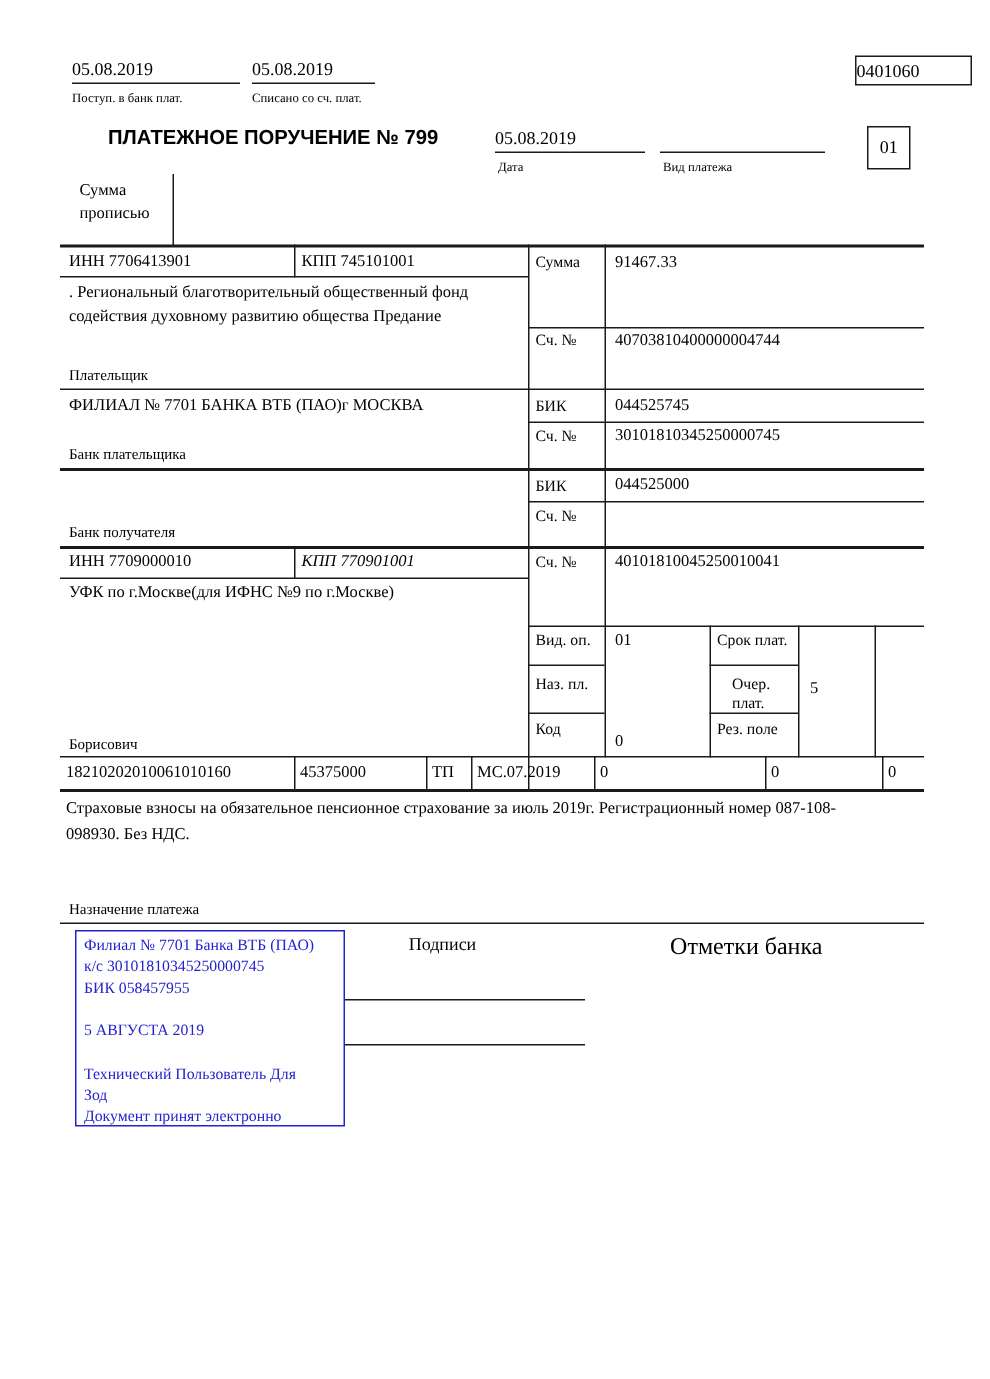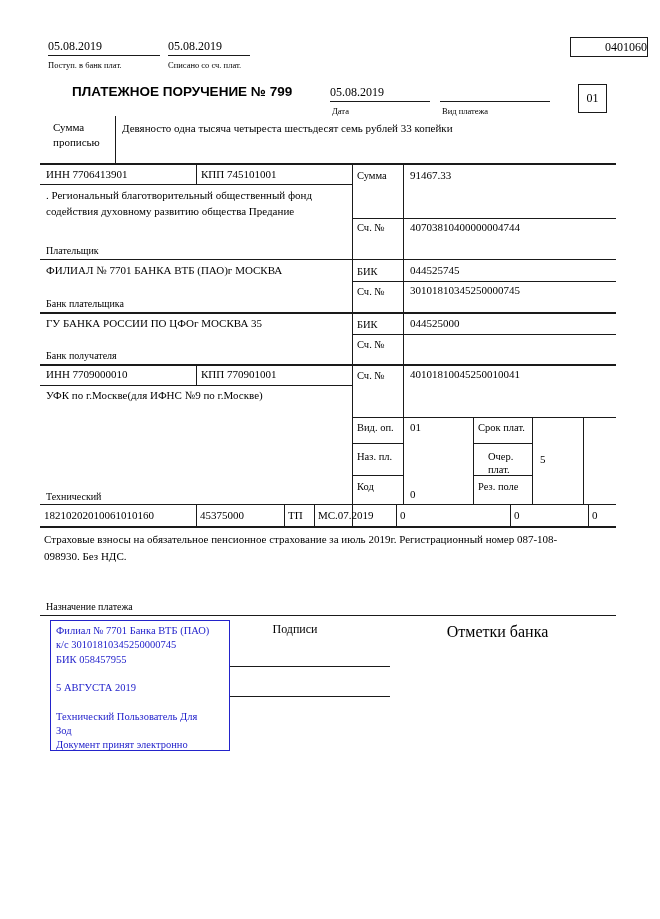--- a/index.html
+++ b/index.html
@@ -27,32 +27,31 @@
 </style>
 </head>
 <body>
 
 <div id="page">
 
   <div class="t uline" style="left:48px;top:38px;width:112px;font-size:12px;">05.08.2019</div>
   <div class="t sm" style="left:48px;top:60px;">Поступ. в банк плат.</div>
   <div class="t uline" style="left:168px;top:38px;width:82px;font-size:12px;">05.08.2019</div>
   <div class="t sm" style="left:168px;top:60px;">Списано со сч. плат.</div>
-  <div class="box" style="left:570px;top:37px;width:78px;height:20px;text-align:right;font-size:12px;line-height:18px;">0401060</div>
+  <div class="box" style="left:570px;top:37px;width:78px;height:20px;text-align:left;font-size:12px;line-height:18px;">0401060</div>
 
   <div class="t title" style="left:53px;top:83px;padding-left:19px;">ПЛАТЕЖНОЕ ПОРУЧЕНИЕ № 799</div>
   <div class="t uline" style="left:330px;top:84px;width:100px;font-size:12px;">05.08.2019</div>
   <div class="t sm" style="left:332px;top:106px;">Дата</div>
   <div class="t uline" style="left:440px;top:84px;width:110px;height:17px;"></div>
   <div class="t sm" style="left:442px;top:106px;">Вид платежа</div>
   <div class="box" style="left:578px;top:84px;width:29px;height:29px;text-align:center;font-size:12px;line-height:27px;">01</div>
 
   <div class="t wrap" style="left:53px;top:120px;width:58px;">Сумма прописью</div>
   <div class="vl" style="left:115px;top:116px;width:1px;height:48px;"></div>
-  <div class="t" style="left:122px;top:121px;">Девяносто одна тысяча четыреста шестьдесят семь рублей 33 копейки</div>
 
   <div class="hl" style="left:40px;top:163px;width:576px;height:2px;"></div>
   <div class="hl" style="left:40px;top:184px;width:312px;height:1px;"></div>
   <div class="hl" style="left:352px;top:218px;width:264px;height:1px;"></div>
   <div class="hl" style="left:40px;top:259px;width:576px;height:1px;"></div>
   <div class="hl" style="left:352px;top:281px;width:264px;height:1px;"></div>
   <div class="hl" style="left:40px;top:312px;width:576px;height:2px;"></div>
   <div class="hl" style="left:352px;top:334px;width:264px;height:1px;"></div>
   <div class="hl" style="left:40px;top:364px;width:576px;height:2px;"></div>
   <div class="hl" style="left:40px;top:385px;width:312px;height:1px;"></div>
@@ -88,42 +87,41 @@
   <div class="t" style="left:410px;top:220px;">40703810400000004744</div>
   <div class="t sec" style="left:46px;top:244px;">Плательщик</div>
 
   <div class="t" style="left:46px;top:263px;">ФИЛИАЛ № 7701 БАНКА ВТБ (ПАО)г МОСКВА</div>
   <div class="cell-label" style="left:357px;top:265px;">БИК</div>
   <div class="t" style="left:410px;top:263px;">044525745</div>
   <div class="cell-label" style="left:357px;top:285px;">Сч. №</div>
   <div class="t" style="left:410px;top:283px;">30101810345250000745</div>
   <div class="t sec" style="left:46px;top:297px;">Банк плательщика</div>
 
-  <div class="t" style="left:46px;top:316px;">ГУ БАНКА РОССИИ ПО ЦФОг МОСКВА 35</div>
   <div class="cell-label" style="left:357px;top:318px;">БИК</div>
   <div class="t" style="left:410px;top:316px;">044525000</div>
   <div class="cell-label" style="left:357px;top:338px;">Сч. №</div>
   <div class="t sec" style="left:46px;top:349px;">Банк получателя</div>
 
   <div class="t" style="left:46px;top:367px;">ИНН 7709000010</div>
-  <div class="t" style="left:201px;top:367px;">КПП 770901001</div>
+  <div class="t" style="left:201px;top:367px;font-style:italic;">КПП 770901001</div>
   <div class="cell-label" style="left:357px;top:369px;">Сч. №</div>
   <div class="t" style="left:410px;top:367px;">40101810045250010041</div>
   <div class="t" style="left:46px;top:388px;">УФК по г.Москве(для ИФНС №9 по г.Москве)</div>
 
   <div class="cell-label" style="left:357px;top:421px;">Вид. оп.</div>
   <div class="t" style="left:410px;top:420px;">01</div>
   <div class="cell-label wrap" style="left:478px;top:421px;width:48px;">Срок плат.</div>
   <div class="cell-label" style="left:357px;top:450px;">Наз. пл.</div>
   <div class="cell-label wrap" style="left:478px;top:450px;width:48px;margin-left:10px;">Очер. плат.</div>
   <div class="t" style="left:540px;top:452px;">5</div>
   <div class="cell-label" style="left:357px;top:480px;">Код</div>
   <div class="t" style="left:410px;top:487px;">0</div>
   <div class="cell-label" style="left:478px;top:480px;">Рез. поле</div>
-  <div class="t sec" style="left:46px;top:490px;">Технический</div>
+  <div class="t sec" style="left:46px;top:490px;">Борисович</div>
 
   <div class="t" style="left:44px;top:508px;">18210202010061010160</div>
   <div class="t" style="left:200px;top:508px;">45375000</div>
   <div class="t" style="left:288px;top:508px;">ТП</div>
   <div class="t" style="left:318px;top:508px;">МС.07.2019</div>
   <div class="t" style="left:400px;top:508px;">0</div>
   <div class="t" style="left:514px;top:508px;">0</div>
   <div class="t" style="left:592px;top:508px;">0</div>
 
   <div class="t wrap" style="left:44px;top:531px;width:548px;line-height:17px;">Страховые взносы на обязательное пенсионное страхование за июль 2019г. Регистрационный номер 087-108-098930. Без НДС.</div>

